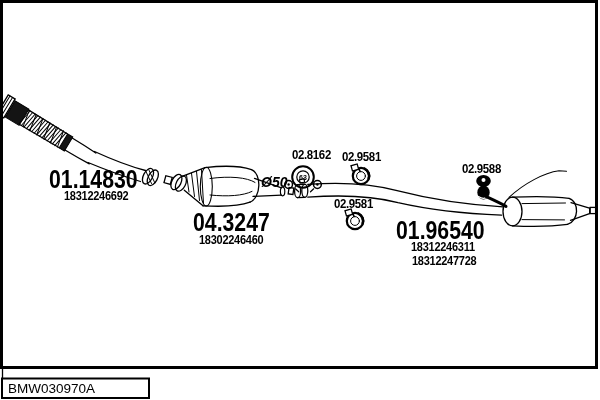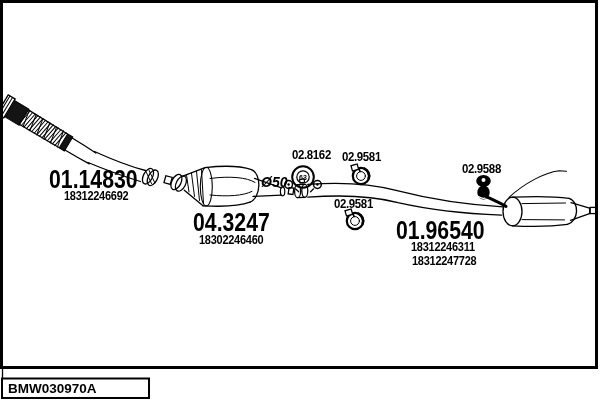--- a/index.html
+++ b/index.html
@@ -12,21 +12,21 @@
   .lbl{
     position:absolute;white-space:nowrap;line-height:1;
     font-weight:bold;transform-origin:0 0;
   }
   .code-lg{font-size:25px;transform:scaleX(.85)}
   .num{font-size:12.5px;letter-spacing:-.3px;transform:scaleX(.88)}
   .code-sm{font-size:13px;letter-spacing:-.4px;transform:scaleX(.88)}
   .dia{font-size:14px;font-style:italic}
   .codebox-text{
     position:absolute;left:8px;top:382px;line-height:1;
-    font-size:13.5px;font-weight:bold;white-space:nowrap;
+    font-size:13.5px;font-weight:normal;white-space:nowrap;
   }
 </style>
 </head>
 <body>
 
 <svg class="drawing" width="600" height="400" viewBox="0 0 600 400">
   <g stroke="#000" fill="none" stroke-width="1.3" stroke-linecap="round">
 
     <g>
       <rect x="1.5" y="1.5" width="595" height="366" stroke-width="3"></rect>

